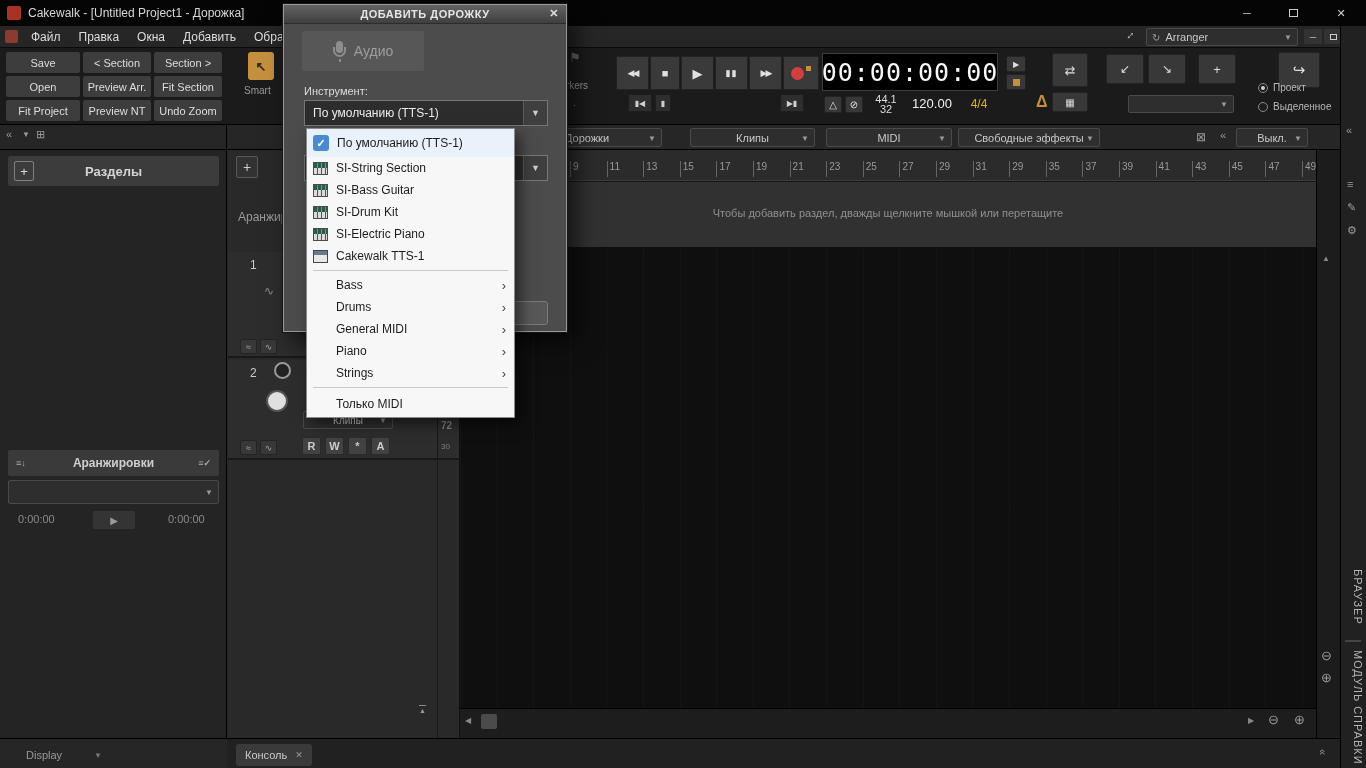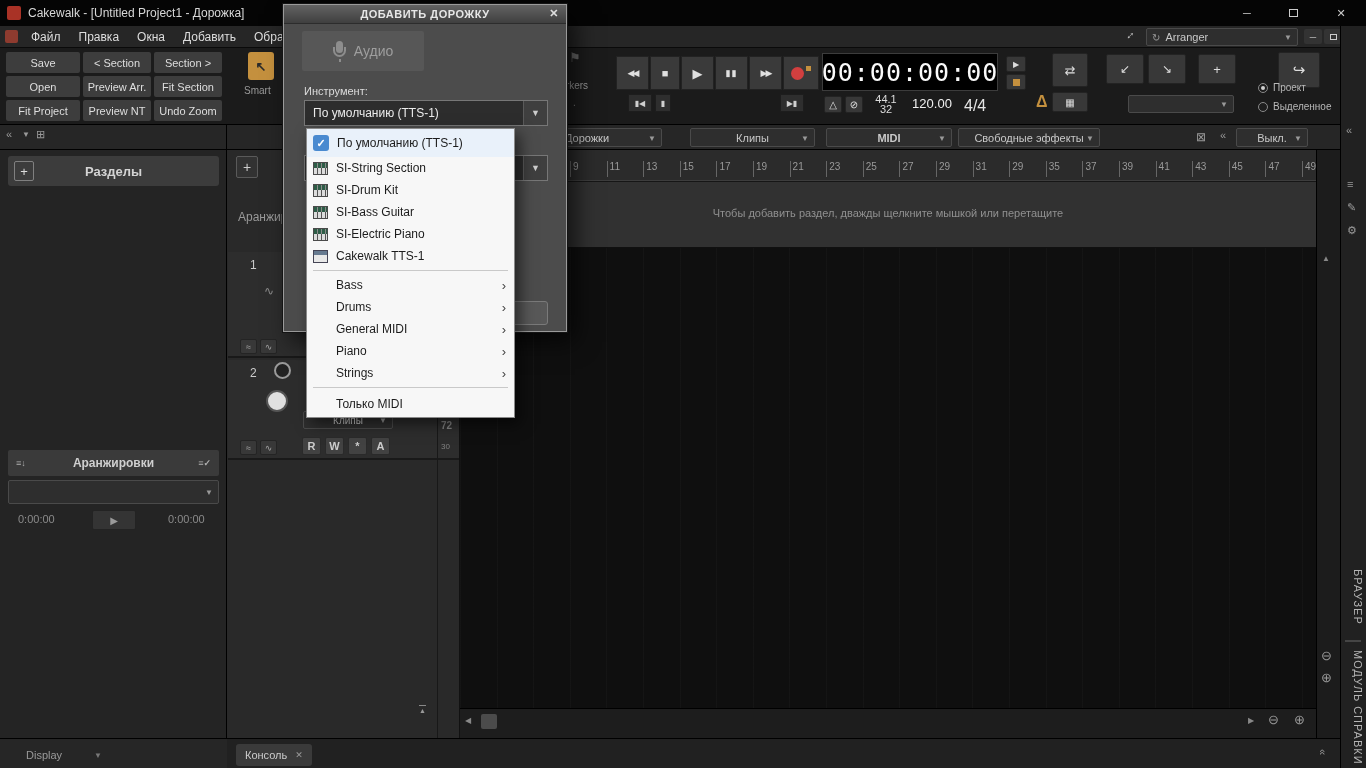--- a/index.html
+++ b/index.html
@@ -156,21 +156,21 @@
   <div class="abs tp-sm" style="left:780px;top:94px;width:24px;height:18px;font-size:8px;">▶▮</div>
 
   <div class="abs" id="time-display">00:00:00:00</div>
   <div class="abs icon-btn" style="left:824px;top:96px;width:18px;height:17px;font-size:10px;">△</div>
   <div class="abs icon-btn" style="left:845px;top:96px;width:18px;height:17px;font-size:10px;">⊘</div>
   <div class="abs" style="left:871px;top:94px;width:30px;text-align:center;font-size:11px;color:#ddd;line-height:10px;">
     <div>44.1</div>
     <div>32</div>
   </div>
   <div class="abs" style="left:906px;top:96px;width:52px;text-align:center;font-size:13px;color:#f0f0f0;">120.00</div>
-  <div class="abs" style="left:964px;top:97px;width:30px;text-align:left;font-size:16px;color:#e5e5e5;">4/4</div>
+  <div class="abs" style="left:964px;top:97px;width:30px;text-align:center;font-size:12px;color:#eab308;">4/4</div>
   <span class="abs amber" style="left:1036px;top:93px;font-size:16px;font-weight:bold;">Δ</span>
 
   <div class="abs icon-btn" style="left:1006px;top:56px;width:20px;height:16px;font-size:8px;">▶</div>
   <div class="abs icon-btn" style="left:1006px;top:74px;width:20px;height:16px;">
       <span style="width:7px;height:7px;background:var(--accent-amber,#c4903e);"></span>
     </div>
   <div class="abs icon-btn" style="left:1052px;top:53px;width:36px;height:34px;font-size:13px;">⇄</div>
   <div class="abs icon-btn" style="left:1052px;top:92px;width:36px;height:20px;font-size:10px;">▦</div>
   <div class="abs icon-btn" style="left:1106px;top:54px;width:38px;height:30px;font-size:12px;">↙</div>
   <div class="abs icon-btn" style="left:1148px;top:54px;width:38px;height:30px;font-size:12px;">↘</div>
@@ -224,21 +224,21 @@
 
   <div class="abs" id="lane-row"></div>
   <div class="combo lane-combo" style="left:512px;width:150px;">
       <span>Дорожки</span>
       <span class="caret">▼</span>
     </div>
   <div class="combo lane-combo" style="left:690px;width:125px;">
       <span>Клипы</span>
       <span class="caret">▼</span>
     </div>
-  <div class="combo lane-combo" style="left:826px;width:126px;font-weight:bold;">
+  <div class="combo lane-combo" style="left:826px;width:126px;">
       <span>MIDI</span>
       <span class="caret">▼</span>
     </div>
   <div class="combo lane-combo" style="left:958px;width:142px;">
       <span>Свободные эффекты</span>
       <span class="caret">▼</span>
     </div>
   <span class="abs" style="left:1196px;top:130px;font-size:12px;color:#999;">⊠</span>
   <span class="abs" style="left:1220px;top:129px;font-size:11px;color:#999;">«</span>
   <div class="combo lane-combo" style="left:1236px;width:72px;">
@@ -368,25 +368,25 @@
       <span class="check-sq">✓</span>
       <span>По умолчанию (TTS-1)</span>
     </div>
     <div id="popup-instruments">
         <div class="pm-item">
           <span class="icon-keys"></span>
           <span>SI-String Section</span>
         </div>
         <div class="pm-item">
           <span class="icon-keys"></span>
-          <span>SI-Drum Kit</span>
+          <span>SI-Bass Guitar</span>
         </div>
         <div class="pm-item">
           <span class="icon-keys"></span>
-          <span>SI-Bass Guitar</span>
+          <span>SI-Drum Kit</span>
         </div>
         <div class="pm-item">
           <span class="icon-keys"></span>
           <span>SI-Electric Piano</span>
         </div>
         <div class="pm-item">
           <span class="icon-app"></span>
           <span>Cakewalk TTS-1</span>
         </div>
       </div>

